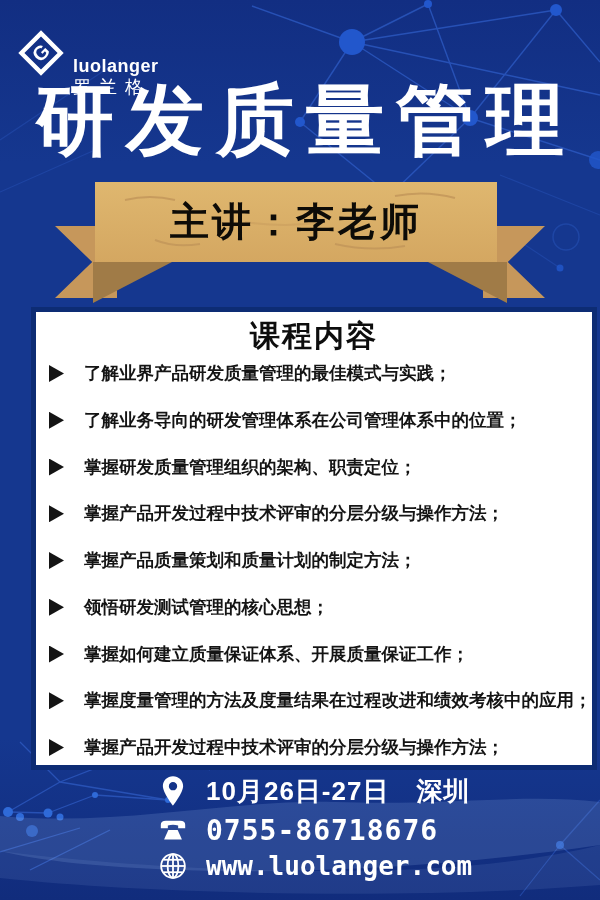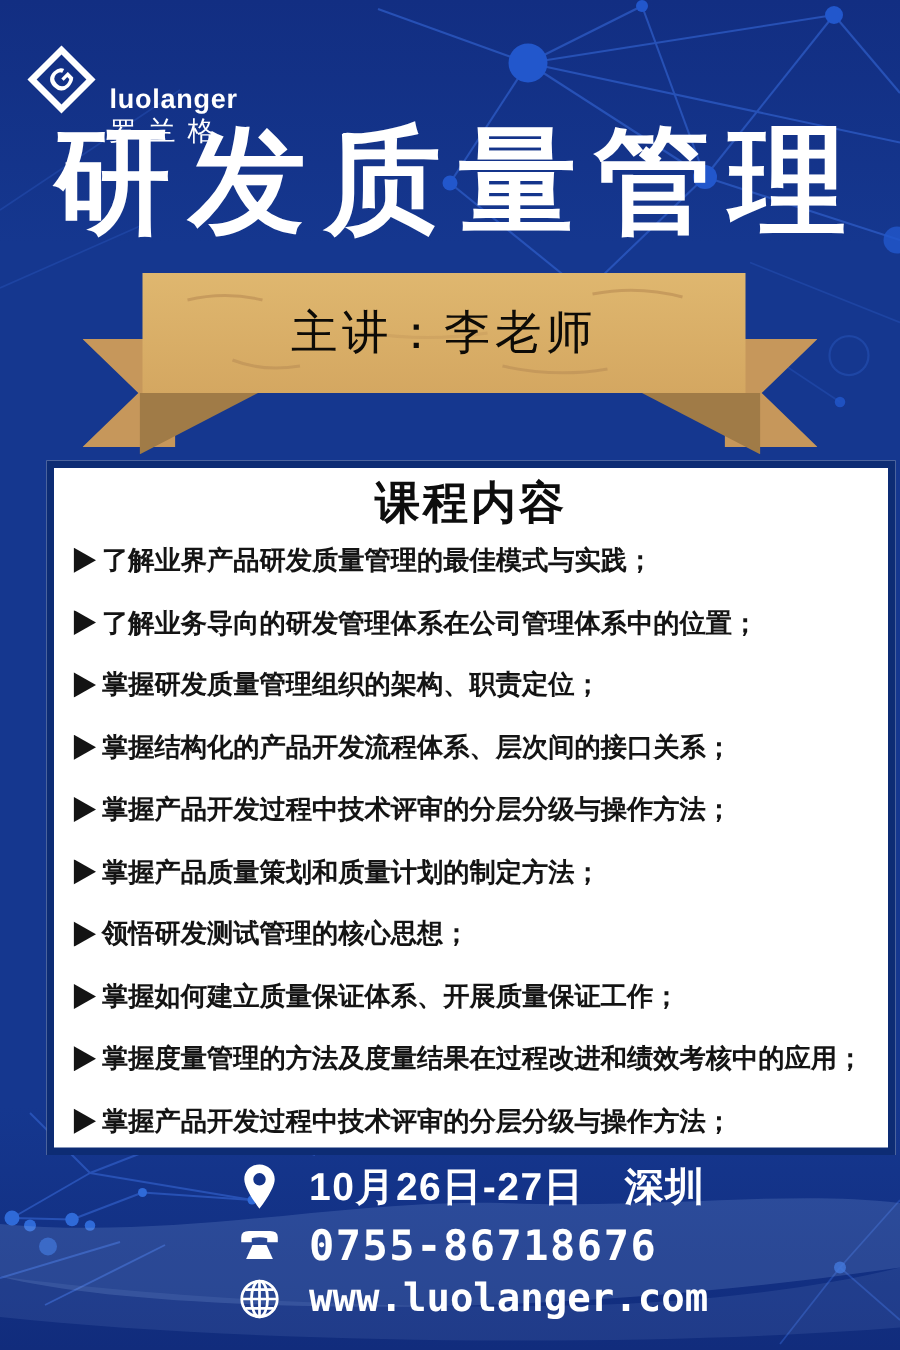--- a/index.html
+++ b/index.html
@@ -30,39 +30,39 @@
   .tail-right{left:483px;clip-path:polygon(0 0,100% 0,40% 50%,100% 100%,0 100%);}
   .fold{position:absolute;width:79px;height:41px;top:262px;background:#a07b47;}
   .fold-left{left:93px;clip-path:polygon(0 0,100% 0,0 100%);}
   .fold-right{left:428px;clip-path:polygon(0 0,100% 0,100% 100%);}
   .banner{
     position:absolute;left:95px;top:182px;width:402px;height:80px;
     background:linear-gradient(180deg,#dfb76f,#d4a761);
     display:flex;align-items:center;justify-content:center;
   }
   .banner-label{
-    position:relative;color:#0d0b07;font-size:31px;font-weight:400;
+    position:relative;color:#0d0b07;font-size:39px;font-weight:700;
     letter-spacing:3px;white-space:nowrap;z-index:2;
   }
   .grain{position:absolute;left:0;top:0;}
 
   
   .panel{
     position:absolute;left:31px;top:307px;width:566px;height:463px;
     background:#ffffff;border:5px solid #0d2c74;box-sizing:border-box;z-index:3;
   }
   .panel-heading{
     margin-top:8px;text-align:center;color:#0d0d0d;
     font-size:30px;font-weight:900;letter-spacing:2px;line-height:32px;
   }
   .course-list{
     position:absolute;left:13px;right:5px;top:50px;bottom:6px;
     display:flex;flex-direction:column;justify-content:space-between;
   }
-  .course-item{display:flex;align-items:flex-start;gap:4px;}
+  .course-item{display:flex;align-items:flex-start;gap:20px;}
   .arrow{flex:0 0 auto;width:15px;height:17px;margin-top:3px;background:#141414;
     clip-path:polygon(0 0,100% 50%,0 100%);}
   .course-item span.txt{
     color:#141414;font-size:17.5px;font-weight:600;line-height:23px;white-space:nowrap;
   }
 
   
   .contact-row{position:absolute;left:152px;height:34px;display:flex;align-items:center;z-index:3;}
   .row-date{top:774px;}
   .row-phone{top:813px;}
@@ -185,24 +185,20 @@
       <div class="course-item">
         <span class="arrow"></span>
         <span class="txt">了解业务导向的研发管理体系在公司管理体系中的位置；</span>
       </div>
       <div class="course-item">
         <span class="arrow"></span>
         <span class="txt">掌握研发质量管理组织的架构、职责定位；</span>
       </div>
       <div class="course-item">
         <span class="arrow"></span>
-        <span class="txt">掌握结构化的产品开发流程体系、层次间的接口关系；</span>
-      </div>
-      <div class="course-item">
-        <span class="arrow"></span>
         <span class="txt">掌握产品开发过程中技术评审的分层分级与操作方法；</span>
       </div>
       <div class="course-item">
         <span class="arrow"></span>
         <span class="txt">掌握产品质量策划和质量计划的制定方法；</span>
       </div>
       <div class="course-item">
         <span class="arrow"></span>
         <span class="txt">领悟研发测试管理的核心思想；</span>
       </div>

